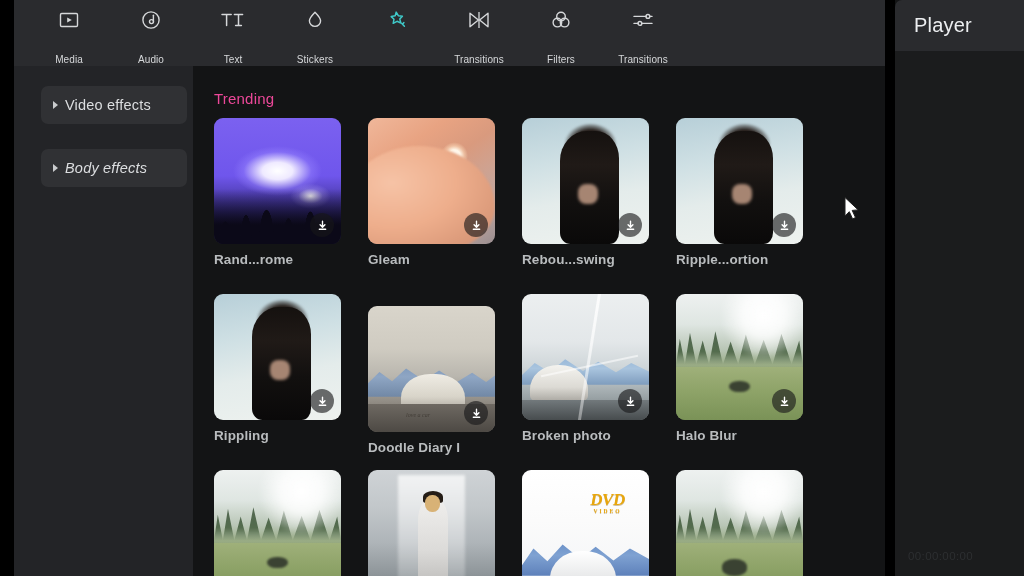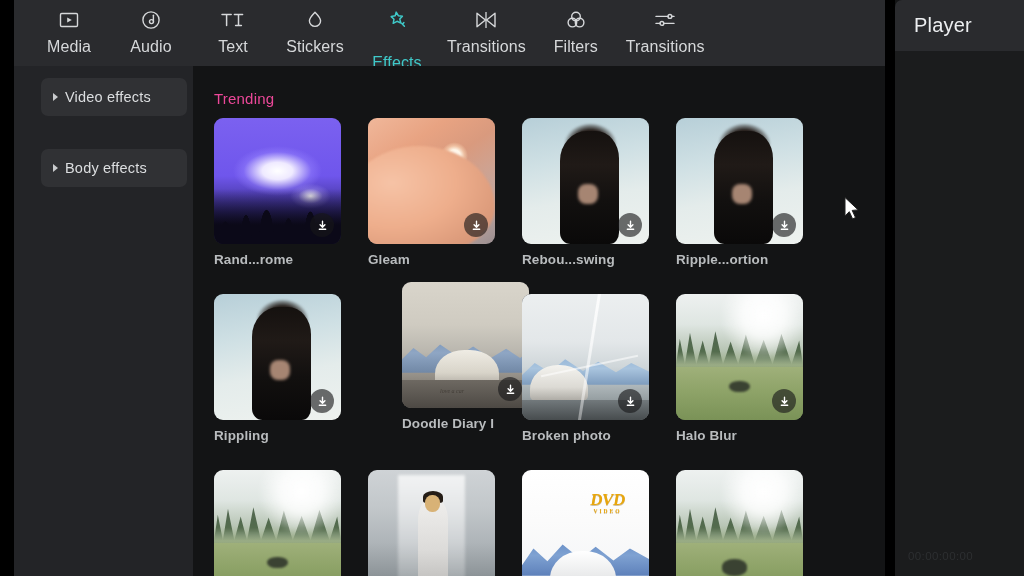--- a/index.html
+++ b/index.html
@@ -16,33 +16,33 @@
 
   
   .editor{position:absolute;left:14px;top:0;width:871px;height:576px;background:#1e1f21;}
 
   
   .toolbar{position:absolute;left:0;top:0;width:871px;height:66px;background:#2a2b2e;
            display:flex;align-items:flex-start;padding-left:14px;box-sizing:border-box;}
   .tool{width:auto;min-width:64px;padding:5px 9px 0 9px;display:flex;flex-direction:column;
         align-items:center;cursor:pointer;color:#d6d8da;}
   .tool .ico{height:30px;display:flex;align-items:center;justify-content:center;}
-  .tool .lbl{font-size:16px;line-height:18px;margin-top:3px;white-space:nowrap;letter-spacing:.1px;}
+  .tool .lbl{font-size:10px;line-height:18px;margin-top:16px;white-space:nowrap;letter-spacing:.1px;}
   .tool.active{color:#3fc9c9;gap:16px;}
   .tool svg{display:block;}
 
   
   .sidebar{position:absolute;left:0;top:66px;width:179px;height:510px;background:#232427;}
   .side-item{position:absolute;left:27px;width:146px;height:38px;background:#303134;border-radius:7px;
              display:flex;align-items:center;cursor:pointer;}
   .side-item .tri{margin-left:12px;margin-right:7px;width:0;height:0;border-left:5px solid #c9cbcd;
                   border-top:4px solid transparent;border-bottom:4px solid transparent;}
   .side-item .sl{font-size:14.5px;color:#dcdee0;letter-spacing:.2px;}
-  #side0{top:12px;}
-  #side1{top:83px;}
+  #side0{top:20px;}
+  #side1{top:83px;font-style:italic;}
 
   
   .content{position:absolute;left:179px;top:66px;width:692px;height:510px;background:#131415;overflow:hidden;}
   .sec-title{position:absolute;left:21px;top:24px;font-size:15px;color:#ec4899;letter-spacing:.2px;}
 
   .grid{position:absolute;left:21px;top:52px;width:660px;}
   .tile{position:absolute;width:127px;}
   .thumb{position:relative;width:127px;height:126px;border-radius:9px;overflow:hidden;background:#2b2c2e;}
   .thumb .art{position:absolute;inset:0;}
   .dl{position:absolute;right:7px;bottom:7px;width:24px;height:24px;border-radius:50%;
@@ -343,21 +343,21 @@
             <div class="dl">
               <svg width="13" height="13" viewBox="0 0 14 14" fill="none">
                 <path d="M7 2.4v6.1M4.4 6.2L7 8.8l2.6-2.6" stroke="#fff" stroke-width="1.5" stroke-linecap="round" stroke-linejoin="round"></path>
                 <path d="M3.6 11.1h6.8" stroke="#fff" stroke-width="1.5" stroke-linecap="round"></path>
               </svg>
             </div>
           </div>
           <div class="cap">Rippling</div>
         </div>
 
-        <div class="tile" style="left:154px;top:164px;margin-left:34px;">
+        <div class="tile" style="left:154px;top:188px;">
           <div class="thumb">
             <div class="art art-doodle">
               <div class="mtn"></div>
                 <div class="car"></div>
                 <div class="road"></div>
               <div class="scribble">love a car</div>
             </div>
             <div class="dl">
               <svg width="13" height="13" viewBox="0 0 14 14" fill="none">
                 <path d="M7 2.4v6.1M4.4 6.2L7 8.8l2.6-2.6" stroke="#fff" stroke-width="1.5" stroke-linecap="round" stroke-linejoin="round"></path>

